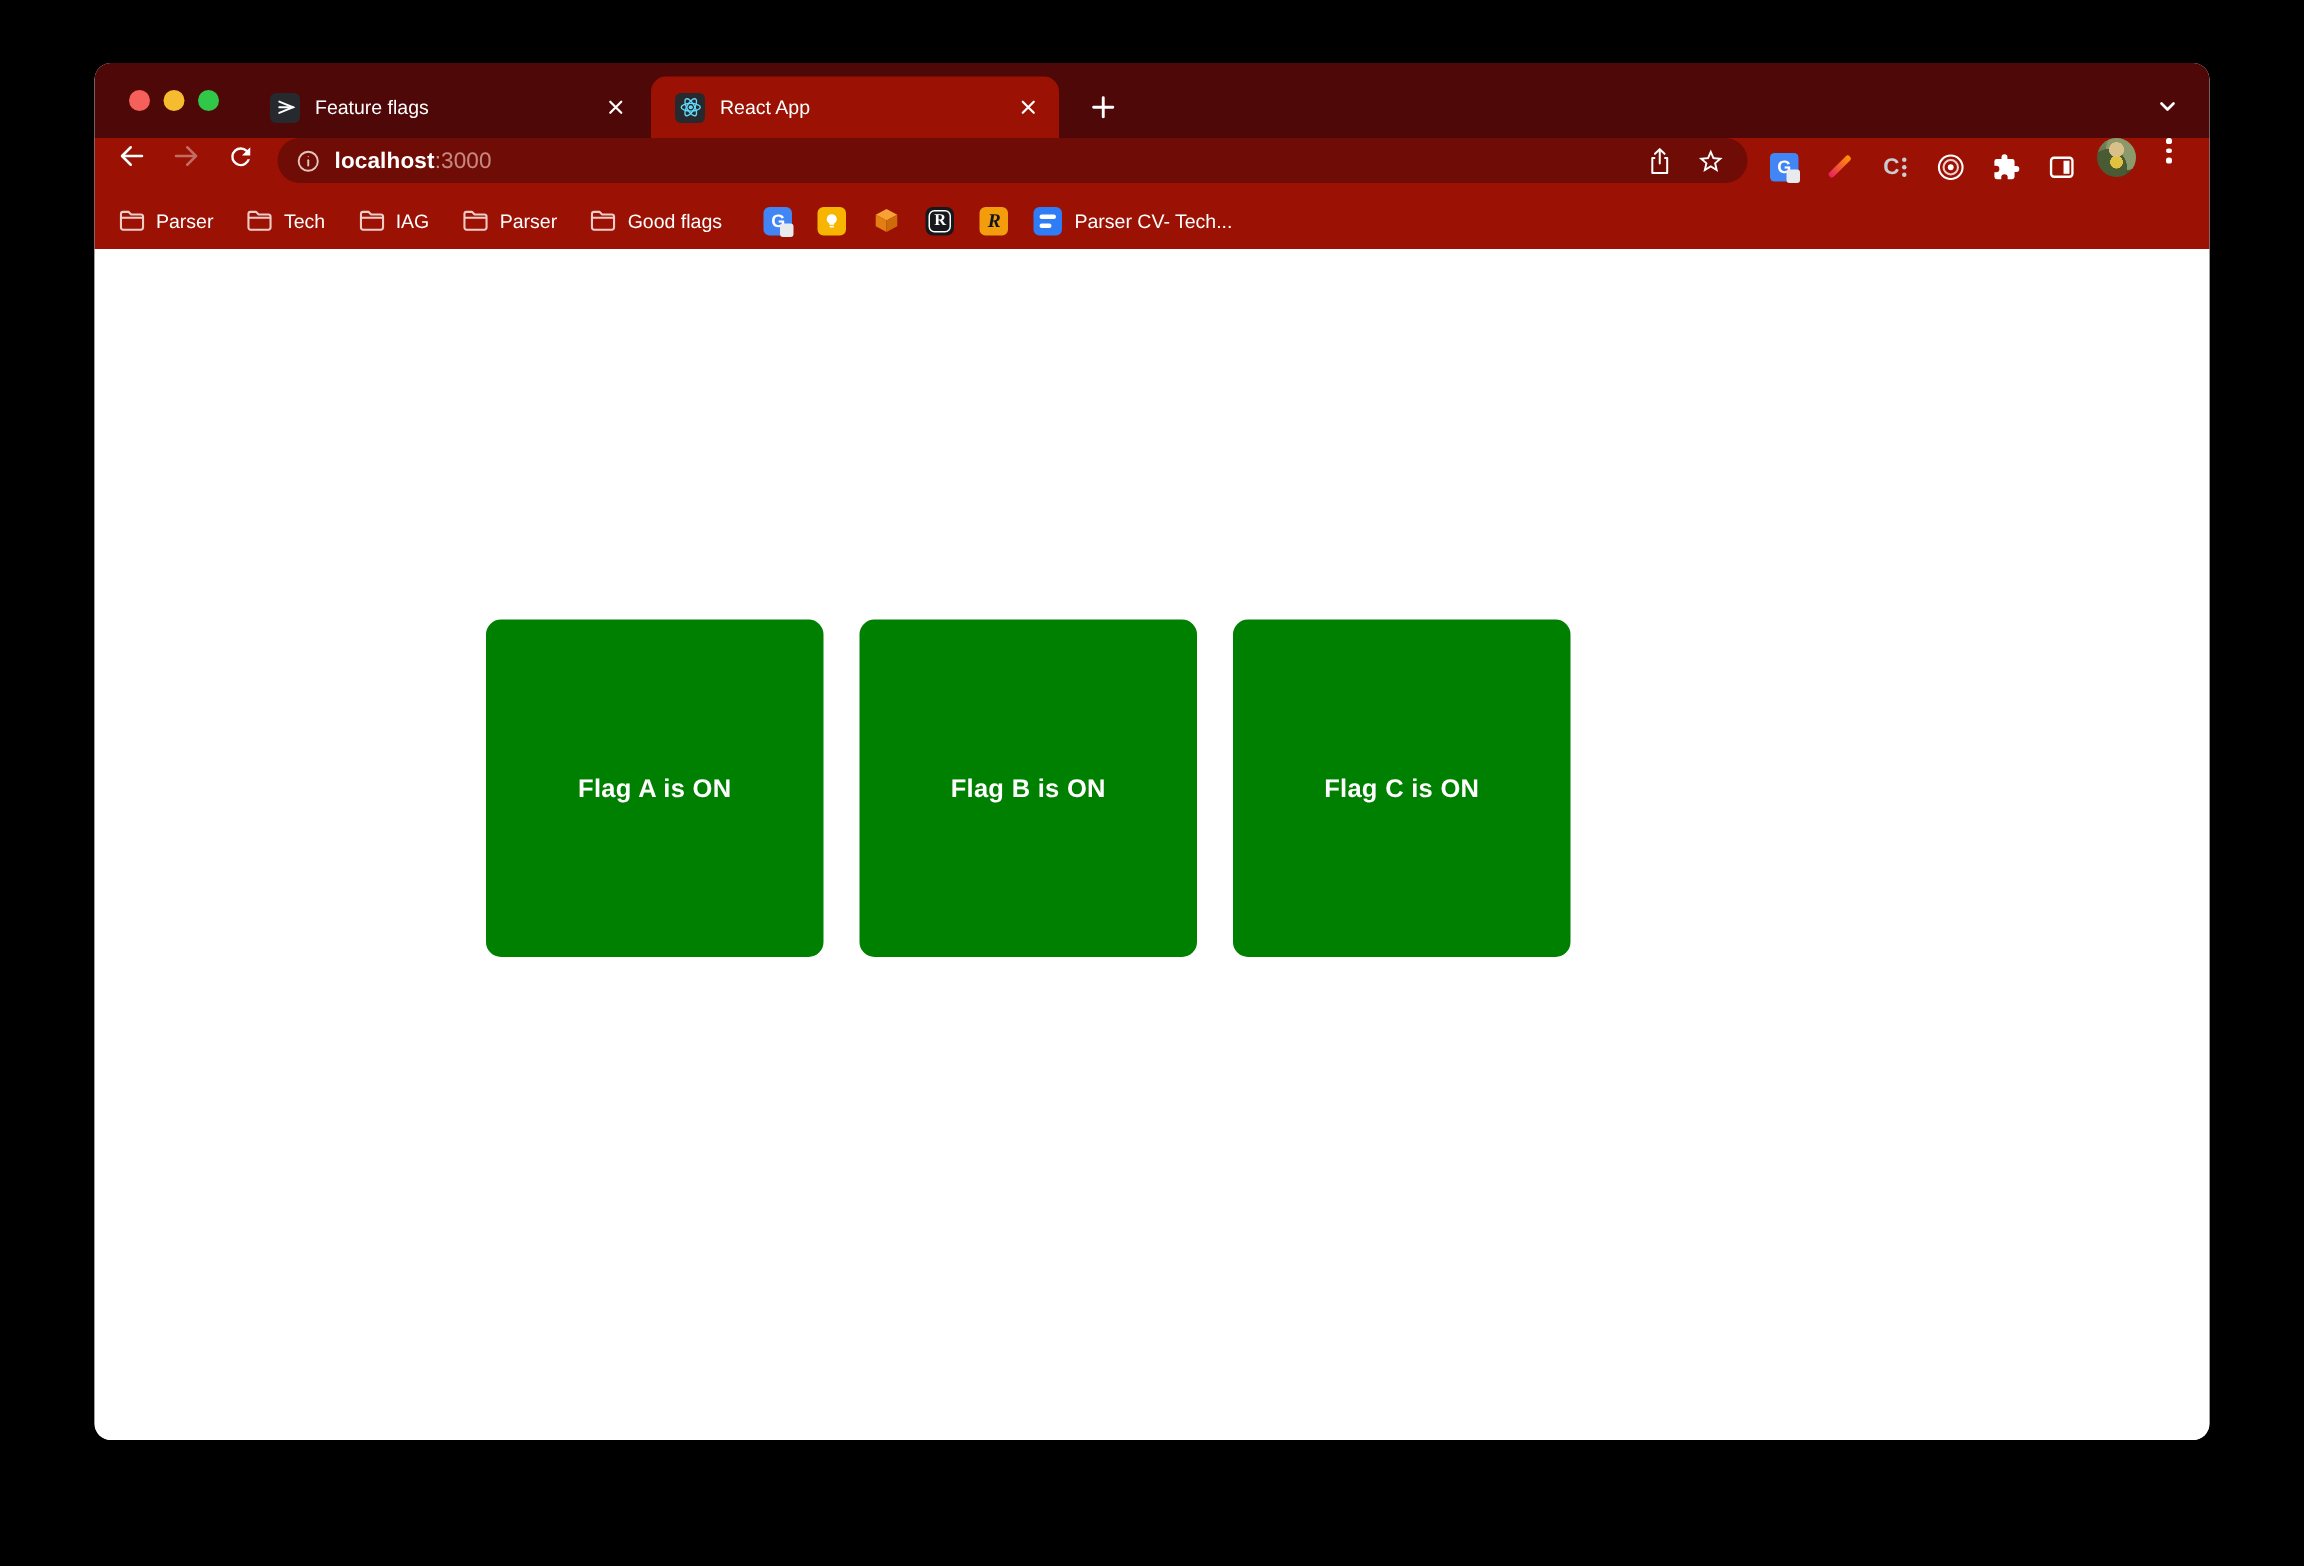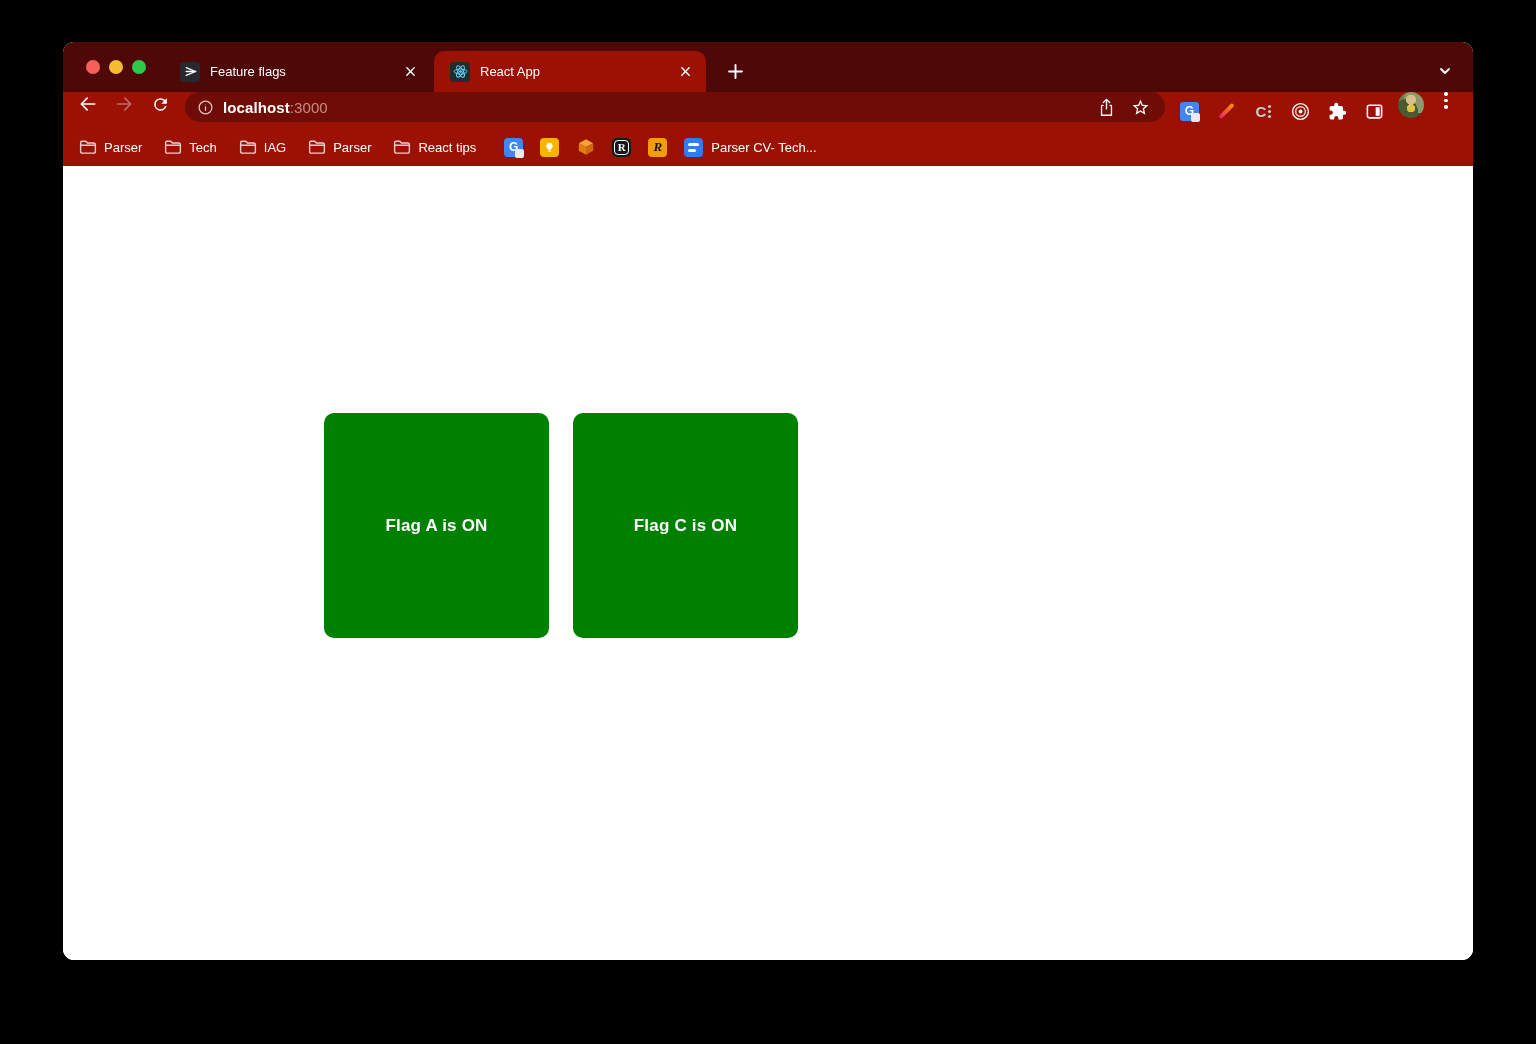--- a/index.html
+++ b/index.html
@@ -271,21 +271,21 @@
         <path d="M2 4.2A1.7 1.7 0 0 1 3.7 2.5h4.6l2 2.1h8A1.7 1.7 0 0 1 20 6.3v9a1.7 1.7 0 0 1-1.7 1.7H3.7A1.7 1.7 0 0 1 2 15.3z"></path>
           <path d="M2 7.3h18"></path>
       </svg>
       <span class="label">Parser</span>
     </div>
     <div class="bm">
       <svg width="18" height="16" viewBox="0 0 22 19" fill="none" stroke="#f1cdc9" stroke-width="1.7" stroke-linejoin="round">
         <path d="M2 4.2A1.7 1.7 0 0 1 3.7 2.5h4.6l2 2.1h8A1.7 1.7 0 0 1 20 6.3v9a1.7 1.7 0 0 1-1.7 1.7H3.7A1.7 1.7 0 0 1 2 15.3z"></path>
           <path d="M2 7.3h18"></path>
       </svg>
-      <span class="label">React tips</span>
+      <span class="label">Good flags</span>
     </div>
 
     <span class="bm-fav fav-translate" style="margin-left:6px;">G</span>
     <span class="bm-fav fav-keep">
       <svg width="11" height="11" viewBox="0 0 14 14" fill="#fff">
         <path d="M7 1a4.2 4.2 0 0 0-2.1 7.85V10h4.2V8.85A4.2 4.2 0 0 0 7 1z"></path>
         <rect x="5.2" y="10.8" width="3.6" height="1.6" rx="0.5"></rect>
       </svg>
     </span>
     <span class="bm-fav">
@@ -306,18 +306,21 @@
       <span class="label">Parser CV- Tech...</span>
     </div>
   </div>
 
   <div class="content">
     <div class="cards">
       <div class="card">
         <span class="card-label">Flag A is ON</span>
       </div>
       <div class="card">
+        <span class="card-label">Flag B is ON</span>
+      </div>
+      <div class="card">
         <span class="card-label">Flag C is ON</span>
       </div>
     </div>
   </div>
 
 </div>
 
 </body></html>

